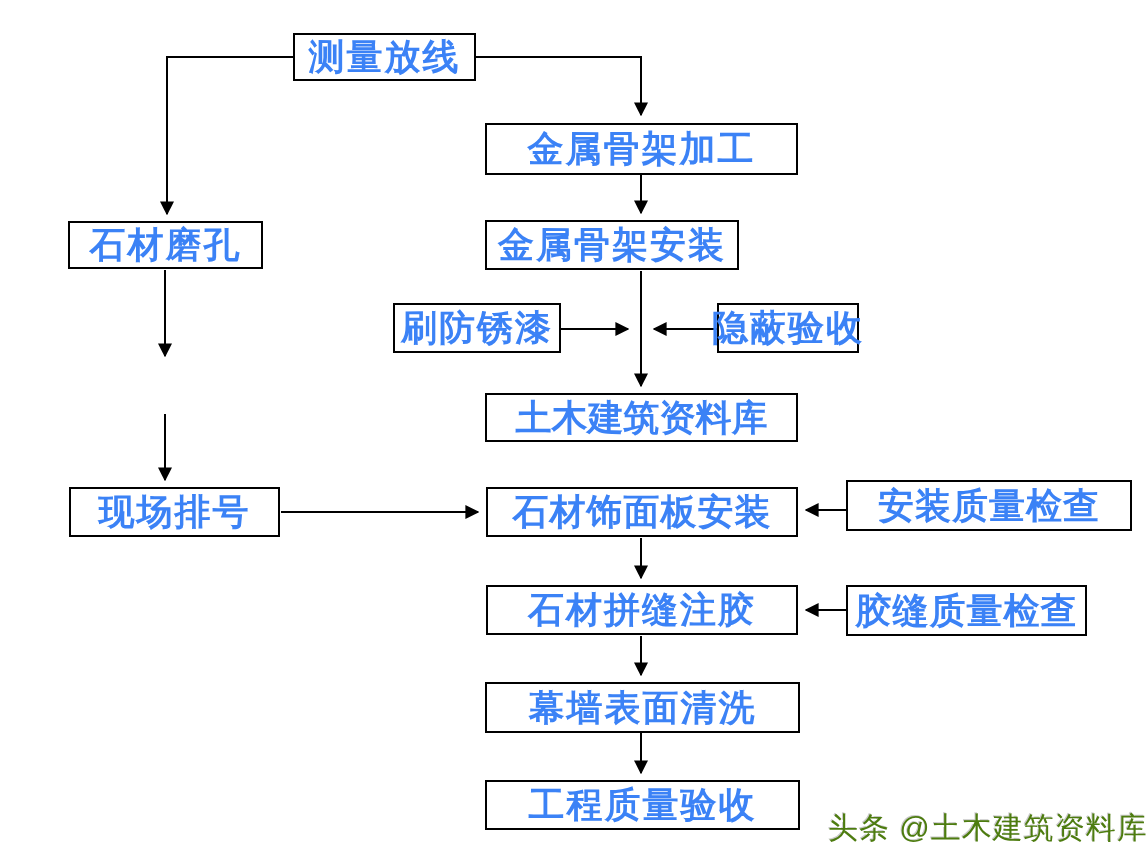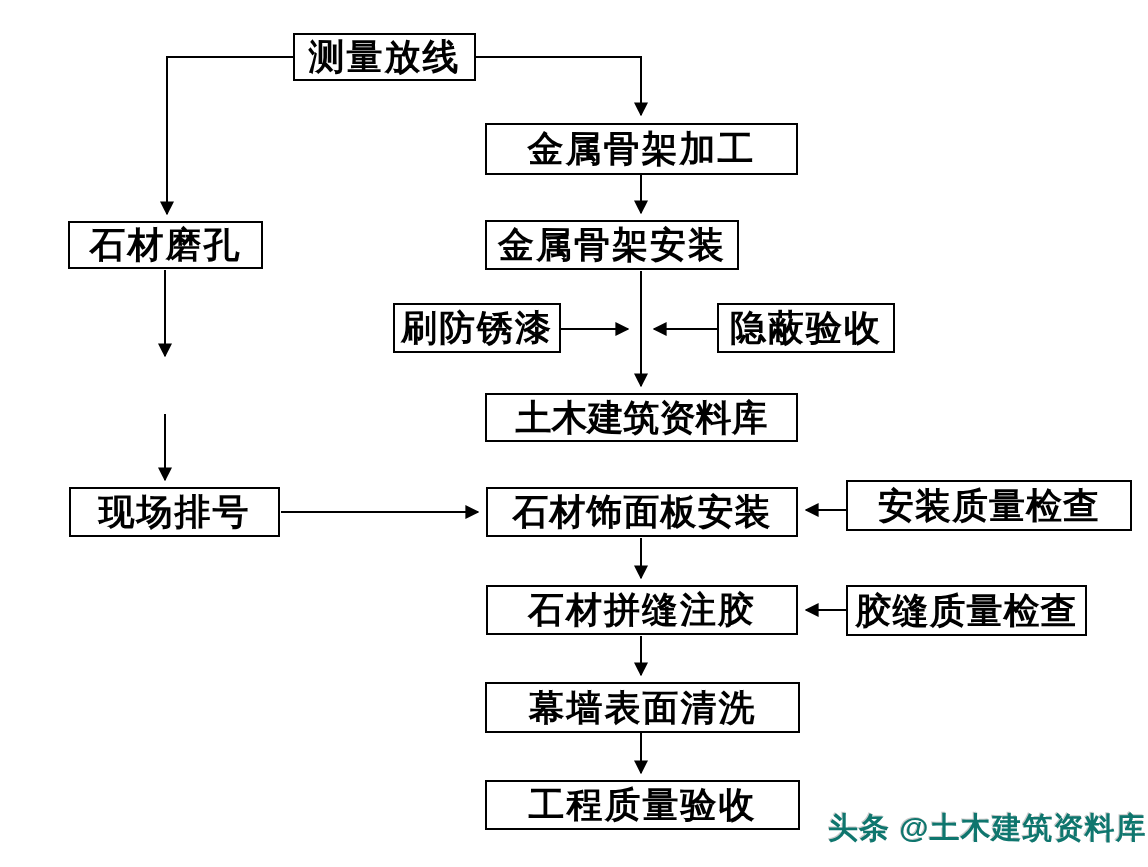--- a/index.html
+++ b/index.html
@@ -10,29 +10,29 @@
     font-family:"Liberation Serif","DejaVu Serif",serif;
     overflow:hidden;
   }
   .edges{position:absolute;left:0;top:0;width:1148px;height:867px;}
   .node{
     position:absolute;
     box-sizing:border-box;
     border:2px solid #000000;
     background:#ffffff;
     display:flex;align-items:center;justify-content:center;
-    font-size:36px;font-weight:bold;color:#000000;
+    font-size:36px;font-weight:bold;color:#3b82f6;
     letter-spacing:2px;white-space:nowrap;
     line-height:1;
   }
   .watermark{
     position:absolute;
     font-family:"Liberation Sans","DejaVu Sans",sans-serif;
-    font-size:30px;font-weight:bold;
-    color:#0f766e;
+    font-size:30px;font-weight:normal;
+    color:#4d7c0f;
     text-shadow:2px 2px 0 #ffffff, -1px -1px 0 #c9c9c9;
     letter-spacing:1px;white-space:nowrap;
   }
 </style>
 </head>
 <body>
 
 <div class="canvas">
 
   <svg class="edges" width="1148" height="867" viewBox="0 0 1148 867">
@@ -72,21 +72,21 @@
   </div>
 
   <div class="node" style="left:485px;top:220px;width:254px;height:50px">
     <span>金属骨架安装</span>
   </div>
 
   <div class="node" style="left:393px;top:303px;width:168px;height:50px">
     <span>刷防锈漆</span>
   </div>
 
-  <div class="node" style="left:717px;top:303px;width:178px;height:50px">
+  <div class="node" style="left:717px;top:303px;width:142px;height:50px">
     <span>隐蔽验收</span>
   </div>
 
 
   <div class="node" style="left:485px;top:393px;width:313px;height:49px;letter-spacing:0">
     <span>土木建筑资料库</span>
   </div>
 
   <div class="node" style="left:69px;top:487px;width:211px;height:50px">
     <span>现场排号</span>

